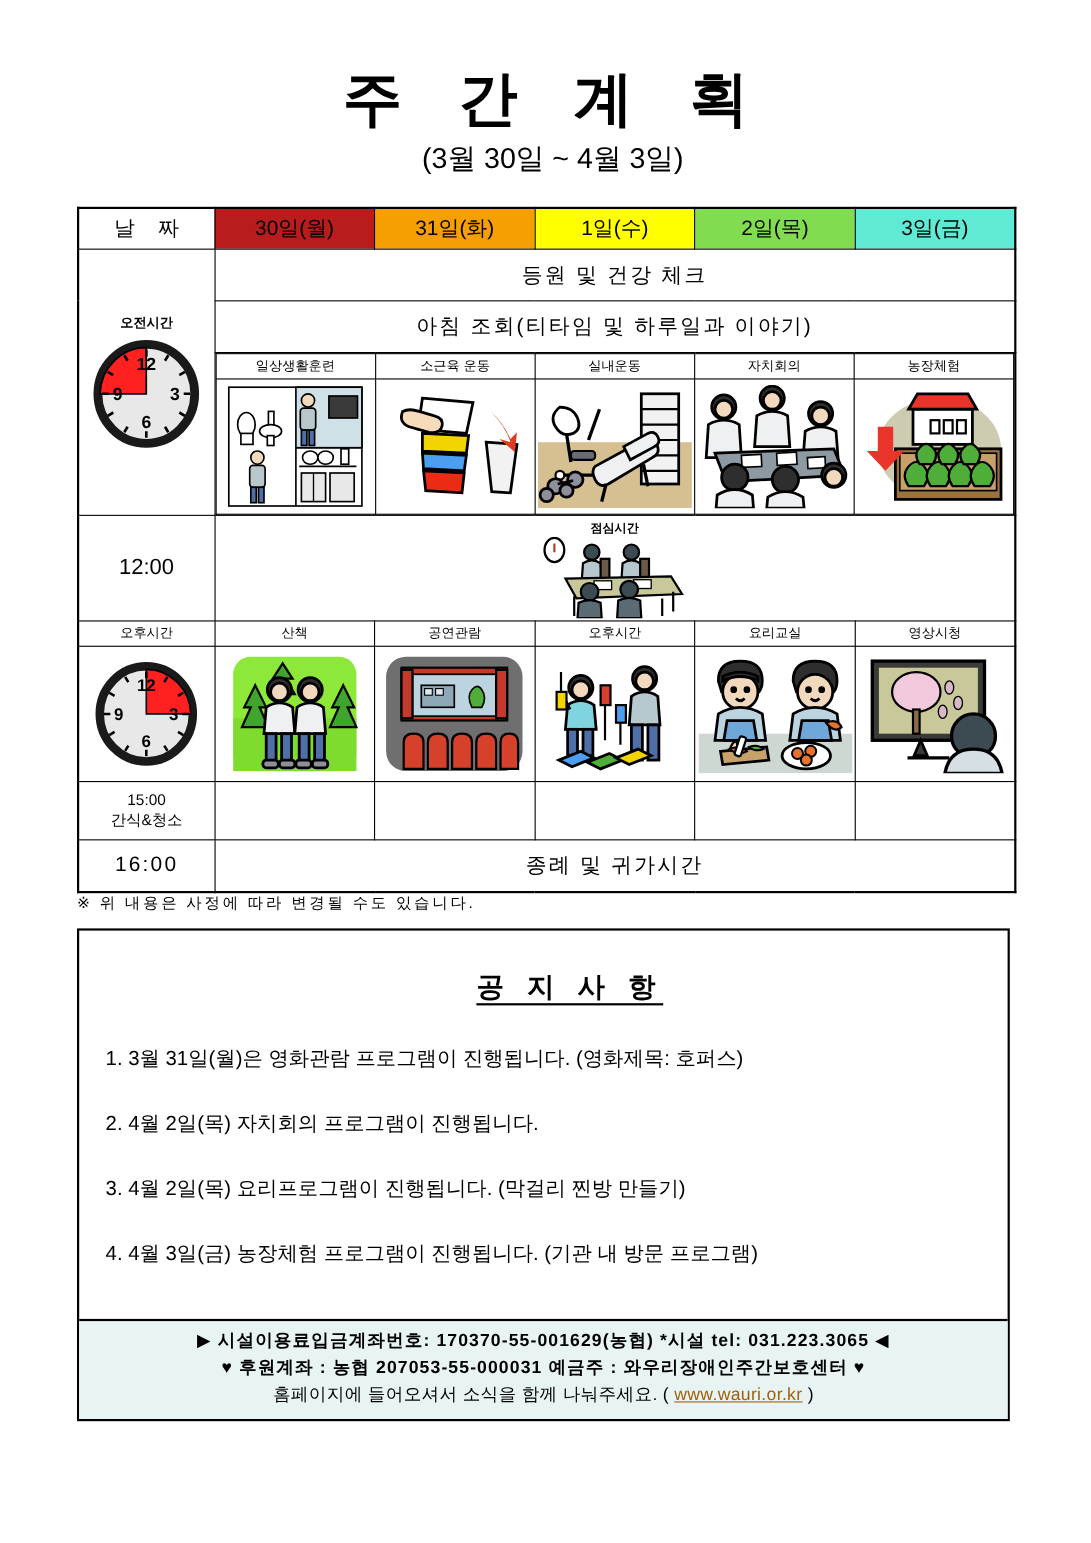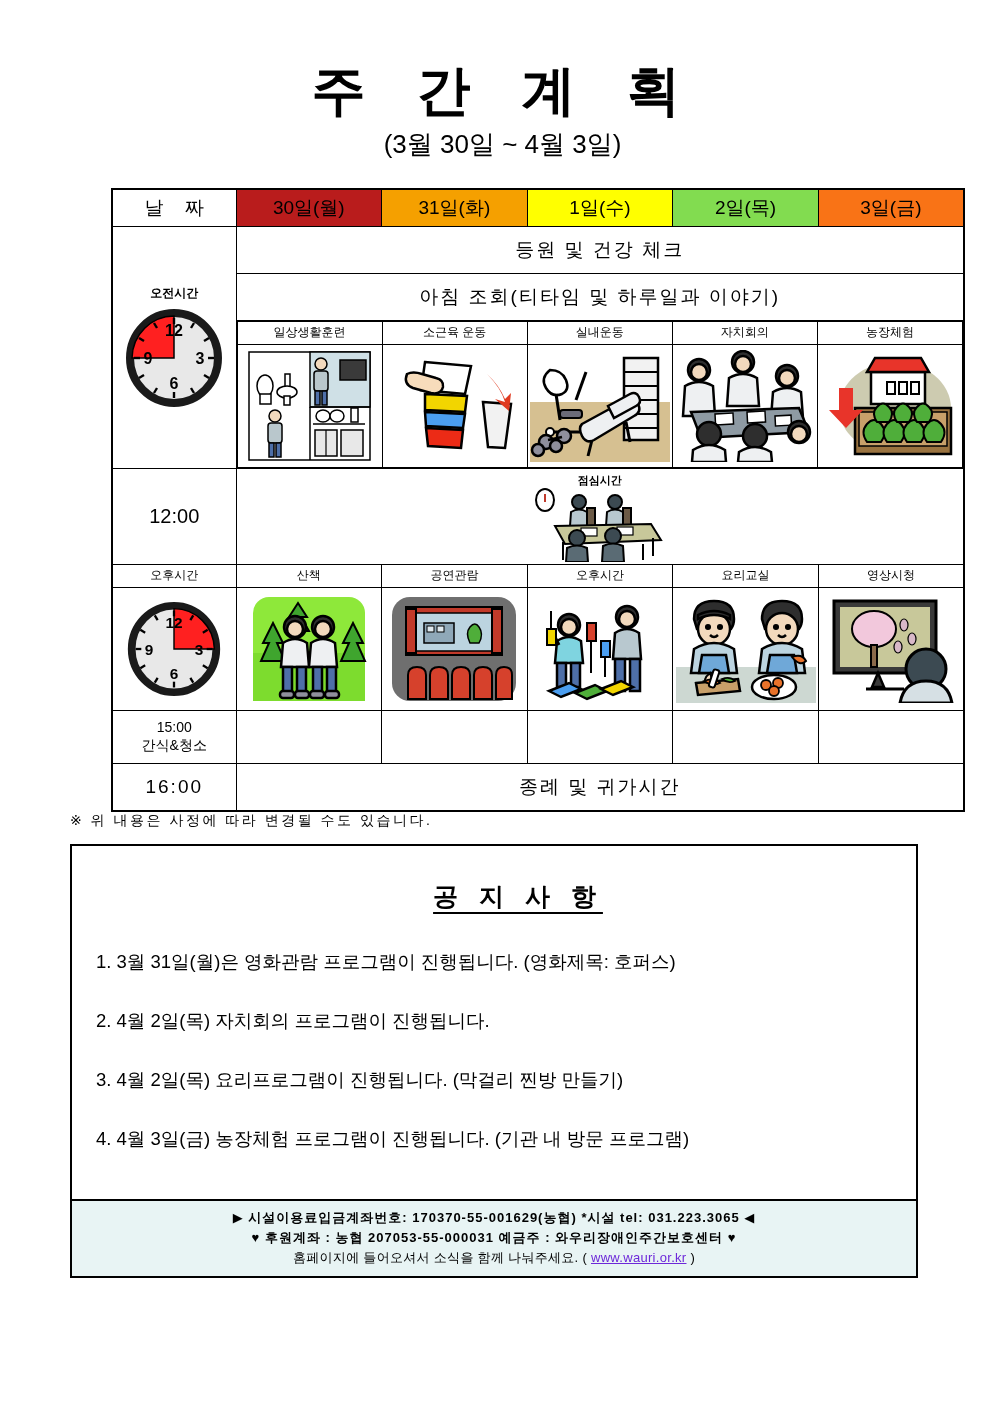--- a/index.html
+++ b/index.html
@@ -26,21 +26,21 @@
     text-indent: 18px;
   }
   .date-range {
     font-size: 26px;
     margin-top: 8px;
     letter-spacing: 0px;
     padding-left: 13px;
   }
 
   
-  .sched-wrap { padding: 0 111px; margin-top: 26px; }
+  .sched-wrap { padding: 0 70px; margin-top: 26px; }
   table.sched {
     width: 852px;
     border-collapse: collapse;
     table-layout: fixed;
   }
   table.sched td, table.sched th {
     border: 1px solid #000000;
     text-align: center;
     vertical-align: middle;
     padding: 0;
@@ -113,27 +113,27 @@
     padding-left: 6px;
   }
 
   .footer {
     background: #e8f4f4;
     border-top: 2px solid #000;
     padding: 7px 0 8px 0;
     text-align: center;
   }
   .footer-line {
-    font-size: 13px;
+    font-size: 16px;
     line-height: 1.55;
     letter-spacing: 1px;
   }
   .footer-line.l1 { font-weight: bold; }
   .footer-line.l3 { font-weight: normal; letter-spacing: 0.3px; }
-  .url-link { color: #6d28d9; text-decoration: underline; }
+  .url-link { color: #a16207; text-decoration: underline; }
 </style>
 </head>
 <body>
 
 <div class="title-block">
   <div class="main-title">주 간 계 획</div>
   <div class="date-range">(3월 30일 ~ 4월 3일)</div>
 </div>
 
 <div class="sched-wrap">
@@ -147,21 +147,21 @@
         <col class="col-day">
   </colgroup>
 
   <tbody>
         <tr>
     <th class="hdr-cell hdr-date">날  짜</th>
     <th class="hdr-cell" id="day0" style="background: #b91c1c;">30일(월)</th>
     <th class="hdr-cell" id="day1" style="background: rgb(245, 160, 0);">31일(화)</th>
     <th class="hdr-cell" id="day2" style="background: rgb(255, 255, 0);">1일(수)</th>
     <th class="hdr-cell" id="day3" style="background: rgb(130, 220, 80);">2일(목)</th>
-    <th class="hdr-cell" id="day4" style="background: #f97316;">3일(금)</th>
+    <th class="hdr-cell" id="day4" style="background: #5eead4;">3일(금)</th>
   </tr>
 
   <tr>
     <td class="clock-cell" rowspan="3">
       <div class="period-name">오전시간</div>
       <svg class="pictogram" width="104" height="104" viewBox="0 0 104 104">
         <ellipse cx="52" cy="52" rx="44" ry="45" fill="#e8e8e8" stroke="#1a1a1a" stroke-width="8"></ellipse>
         <path d="M52 52 L52 10 A42 43 0 0 0 10 52 Z" fill="#ff2020" stroke="#000" stroke-width="1.5"></path>
         <g stroke="#000" stroke-width="2.4">
           <line x1="52" y1="12" x2="52" y2="18"></line>

